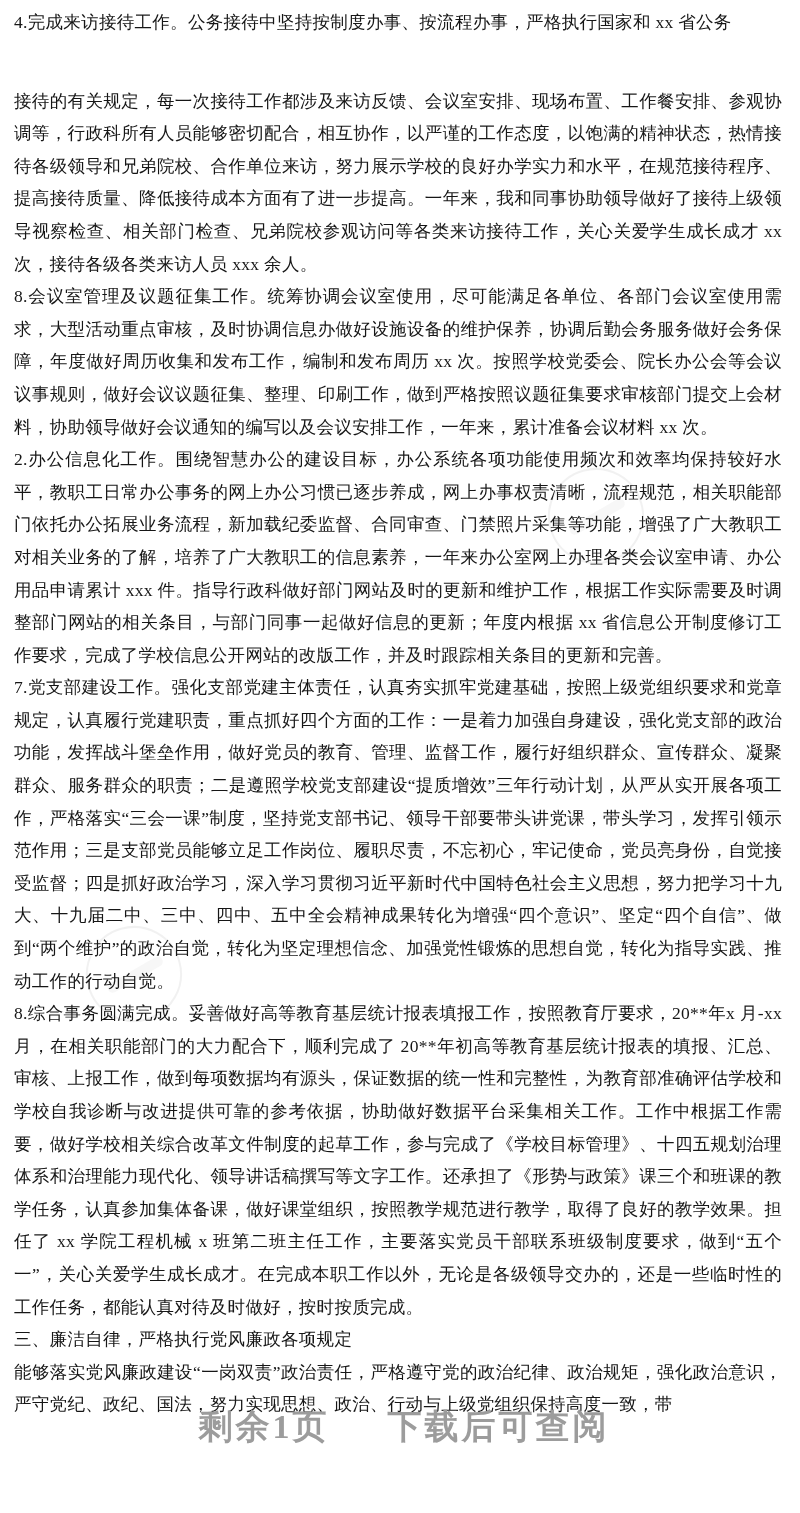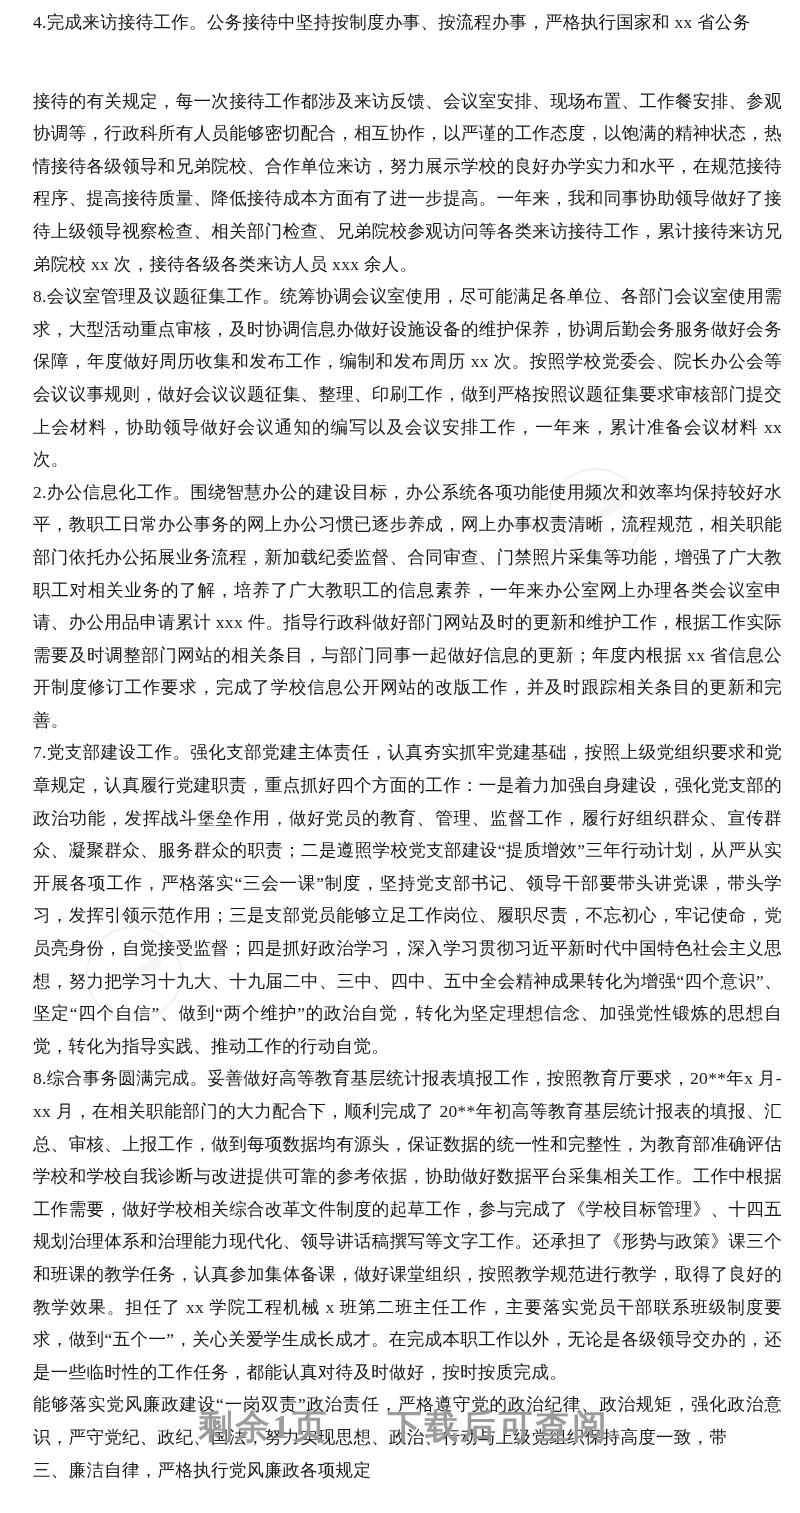--- a/index.html
+++ b/index.html
@@ -11,21 +11,21 @@
     width: 800px;
     height: 1513px;
     margin: 0 auto;
     background: #ffffff;
     overflow: hidden;
   }
 
   .content {
     position: absolute;
     top: 6px;
-    left: 33px;
+    left: 14px;
     right: 18px;
   }
 
   .para {
     font-size: 17.5px;
     line-height: 32.6px;
     text-align: justify;
     color: #161616;
     letter-spacing: 0.3px;
     word-break: break-all;
@@ -75,26 +75,26 @@
 <body>
 
 <div class="page">
 
   <div class="watermark wm1"></div>
   <div class="watermark wm2"></div>
 
   <div class="content">
     <p class="para">4.完成来访接待工作。公务接待中坚持按制度办事、按流程办事，严格执行国家和 xx 省公务</p>
     <div class="page-break-gap"></div>
-    <p class="para">接待的有关规定，每一次接待工作都涉及来访反馈、会议室安排、现场布置、工作餐安排、参观协调等，行政科所有人员能够密切配合，相互协作，以严谨的工作态度，以饱满的精神状态，热情接待各级领导和兄弟院校、合作单位来访，努力展示学校的良好办学实力和水平，在规范接待程序、提高接待质量、降低接待成本方面有了进一步提高。一年来，我和同事协助领导做好了接待上级领导视察检查、相关部门检查、兄弟院校参观访问等各类来访接待工作，累计接待来访兄弟院校 xx 次，接待各级各类来访人员 xxx 余人。</p>
+    <p class="para">接待的有关规定，每一次接待工作都涉及来访反馈、会议室安排、现场布置、工作餐安排、参观协调等，行政科所有人员能够密切配合，相互协作，以严谨的工作态度，以饱满的精神状态，热情接待各级领导和兄弟院校、合作单位来访，努力展示学校的良好办学实力和水平，在规范接待程序、提高接待质量、降低接待成本方面有了进一步提高。一年来，我和同事协助领导做好了接待上级领导视察检查、相关部门检查、兄弟院校参观访问等各类来访接待工作，关心关爱学生成长成才 xx 次，接待各级各类来访人员 xxx 余人。</p>
     <p class="para">8.会议室管理及议题征集工作。统筹协调会议室使用，尽可能满足各单位、各部门会议室使用需求，大型活动重点审核，及时协调信息办做好设施设备的维护保养，协调后勤会务服务做好会务保障，年度做好周历收集和发布工作，编制和发布周历 xx 次。按照学校党委会、院长办公会等会议议事规则，做好会议议题征集、整理、印刷工作，做到严格按照议题征集要求审核部门提交上会材料，协助领导做好会议通知的编写以及会议安排工作，一年来，累计准备会议材料 xx 次。</p>
     <p class="para">2.办公信息化工作。围绕智慧办公的建设目标，办公系统各项功能使用频次和效率均保持较好水平，教职工日常办公事务的网上办公习惯已逐步养成，网上办事权责清晰，流程规范，相关职能部门依托办公拓展业务流程，新加载纪委监督、合同审查、门禁照片采集等功能，增强了广大教职工对相关业务的了解，培养了广大教职工的信息素养，一年来办公室网上办理各类会议室申请、办公用品申请累计 xxx 件。指导行政科做好部门网站及时的更新和维护工作，根据工作实际需要及时调整部门网站的相关条目，与部门同事一起做好信息的更新；年度内根据 xx 省信息公开制度修订工作要求，完成了学校信息公开网站的改版工作，并及时跟踪相关条目的更新和完善。</p>
     <p class="para">7.党支部建设工作。强化支部党建主体责任，认真夯实抓牢党建基础，按照上级党组织要求和党章规定，认真履行党建职责，重点抓好四个方面的工作：一是着力加强自身建设，强化党支部的政治功能，发挥战斗堡垒作用，做好党员的教育、管理、监督工作，履行好组织群众、宣传群众、凝聚群众、服务群众的职责；二是遵照学校党支部建设“提质增效”三年行动计划，从严从实开展各项工作，严格落实“三会一课”制度，坚持党支部书记、领导干部要带头讲党课，带头学习，发挥引领示范作用；三是支部党员能够立足工作岗位、履职尽责，不忘初心，牢记使命，党员亮身份，自觉接受监督；四是抓好政治学习，深入学习贯彻习近平新时代中国特色社会主义思想，努力把学习十九大、十九届二中、三中、四中、五中全会精神成果转化为增强“四个意识”、坚定“四个自信”、做到“两个维护”的政治自觉，转化为坚定理想信念、加强党性锻炼的思想自觉，转化为指导实践、推动工作的行动自觉。</p>
     <p class="para">8.综合事务圆满完成。妥善做好高等教育基层统计报表填报工作，按照教育厅要求，20**年x 月-xx 月，在相关职能部门的大力配合下，顺利完成了 20**年初高等教育基层统计报表的填报、汇总、审核、上报工作，做到每项数据均有源头，保证数据的统一性和完整性，为教育部准确评估学校和学校自我诊断与改进提供可靠的参考依据，协助做好数据平台采集相关工作。工作中根据工作需要，做好学校相关综合改革文件制度的起草工作，参与完成了《学校目标管理》、十四五规划治理体系和治理能力现代化、领导讲话稿撰写等文字工作。还承担了《形势与政策》课三个和班课的教学任务，认真参加集体备课，做好课堂组织，按照教学规范进行教学，取得了良好的教学效果。担任了 xx 学院工程机械 x 班第二班主任工作，主要落实党员干部联系班级制度要求，做到“五个一”，关心关爱学生成长成才。在完成本职工作以外，无论是各级领导交办的，还是一些临时性的工作任务，都能认真对待及时做好，按时按质完成。</p>
+    <p class="para section-heading">三、廉洁自律，严格执行党风廉政各项规定</p>
     <p class="para">能够落实党风廉政建设“一岗双责”政治责任，严格遵守党的政治纪律、政治规矩，强化政治意识，严守党纪、政纪、国法，努力实现思想、政治、行动与上级党组织保持高度一致，带</p>
-    <p class="para section-heading">三、廉洁自律，严格执行党风廉政各项规定</p>
   </div>
 
   <div class="footer">
     <span>剩余1页</span><span class="footer-gap"></span><span>下载后可查阅</span>
   </div>
 
 </div>
 
 </body></html>

